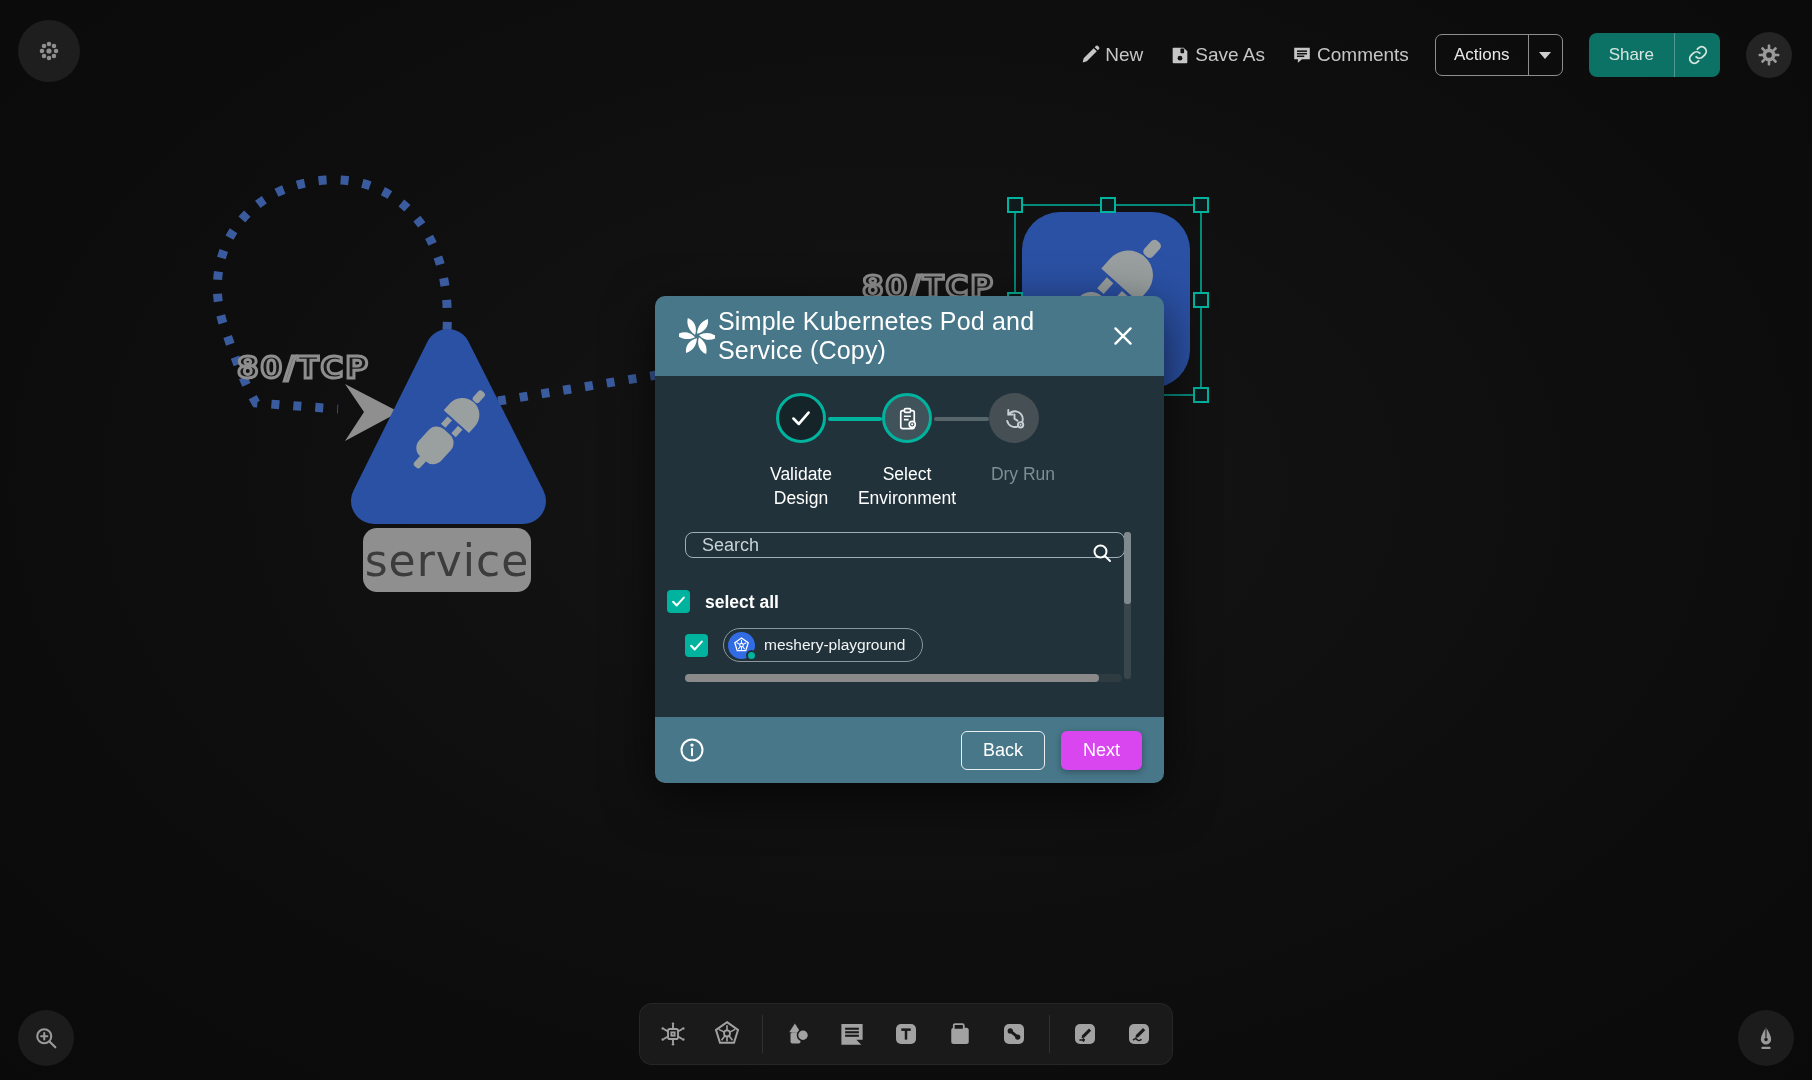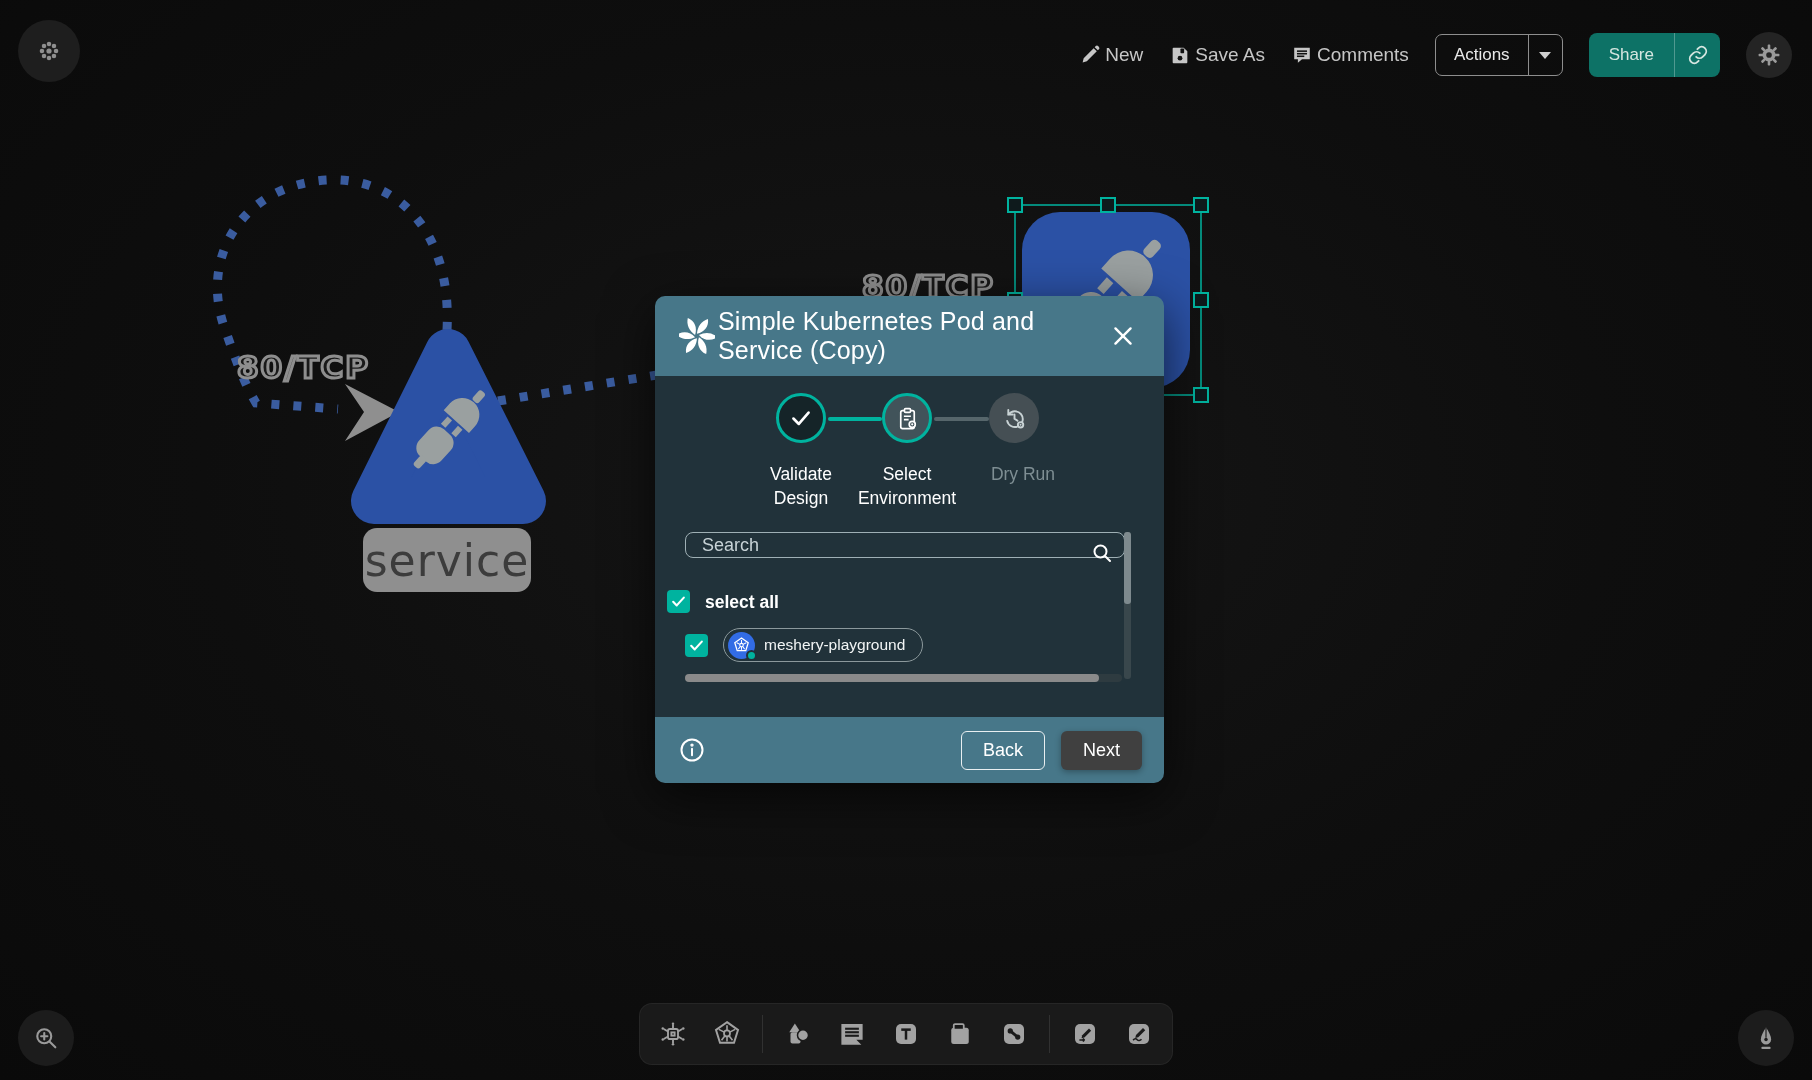--- a/index.html
+++ b/index.html
@@ -78,21 +78,21 @@
   .chip-avatar { position:relative; width:27px; height:27px; border-radius:50%; background:#326CE5; display:flex; align-items:center; justify-content:center; }
   .chip-dot { position:absolute; right:-2px; bottom:-2px; width:11px; height:11px; border-radius:50%; background:#00B39F; border:2px solid #21323a; }
   .chip-text { color:#f2f5f5; font-size:15.5px; font-weight:400; }
   .h-scroll { position:absolute; left:30px; top:298px; width:437px; height:8px; background:#2e3b40; border-radius:4px; }
   .h-thumb { position:absolute; left:0; top:0; height:8px; width:414px; background:#8a8a8a; border-radius:4px; }
 
   
   .info-btn { margin-right:auto; width:30px; height:30px; display:flex; align-items:center; justify-content:center; cursor:pointer; }
   .back-btn { background:transparent; border:1px solid #e9eff1; color:#fff; border-radius:6px; font-size:18px; padding:8px 21px;
     cursor:pointer; font-family:"Liberation Sans",sans-serif; }
-  .next-btn { background:#404040; border:none; color:#fff; border-radius:6px; font-size:18px; padding:9px 22px;
+  .next-btn { background:#d946ef; border:none; color:#fff; border-radius:6px; font-size:18px; padding:9px 22px;
     cursor:pointer; box-shadow:0 2px 6px rgba(0,0,0,.3); font-family:"Liberation Sans",sans-serif; }
 
   
   .bottom-toolbar { position:absolute; left:50%; bottom:16px; transform:translateX(-50%);
     background:#1a1a1a; border-radius:12px; padding:7px 10px; display:flex; align-items:center; gap:8px; z-index:20;
     box-shadow:0 0 0 1px #262626; }
   .tb-btn { width:46px; height:46px; border-radius:9px; display:flex; align-items:center; justify-content:center;
     background:transparent; border:none; cursor:pointer; }
   .tb-divider { width:1px; height:38px; background:#313131; margin:0 4px; }
 

